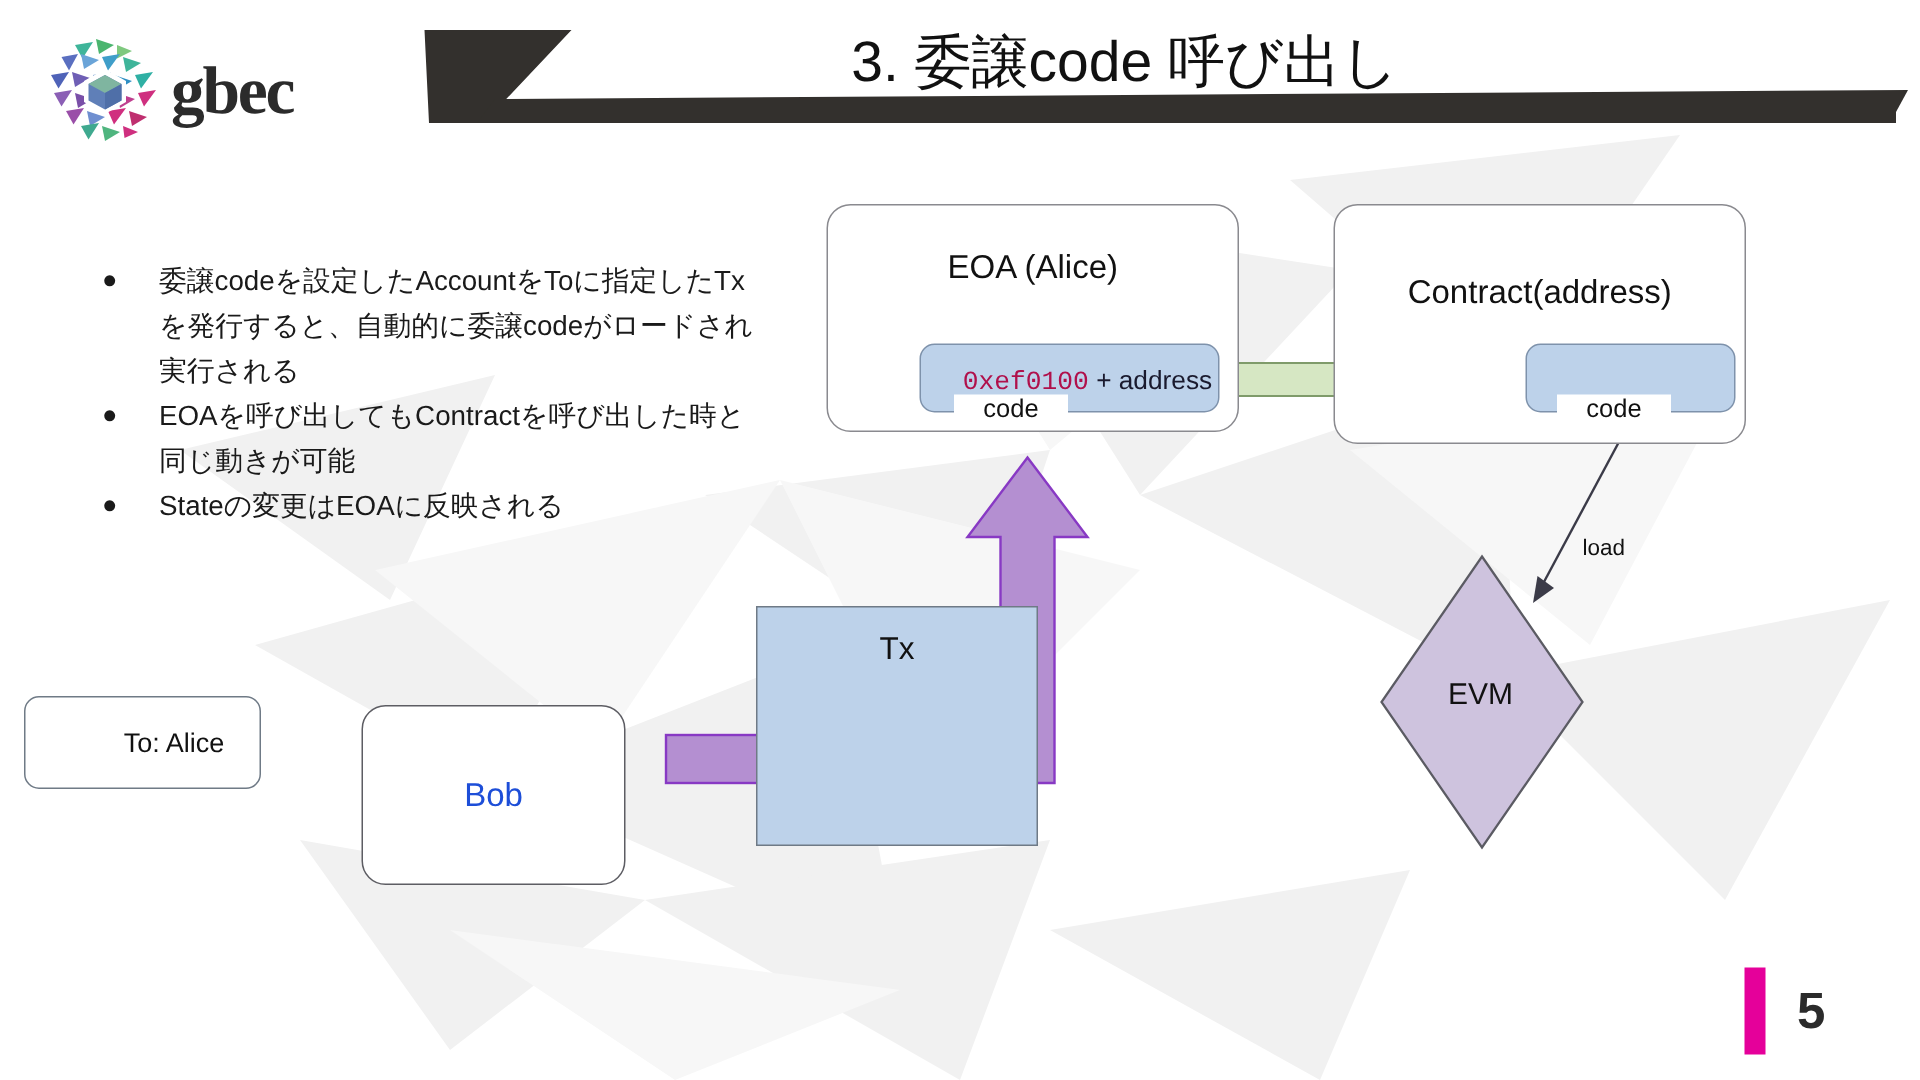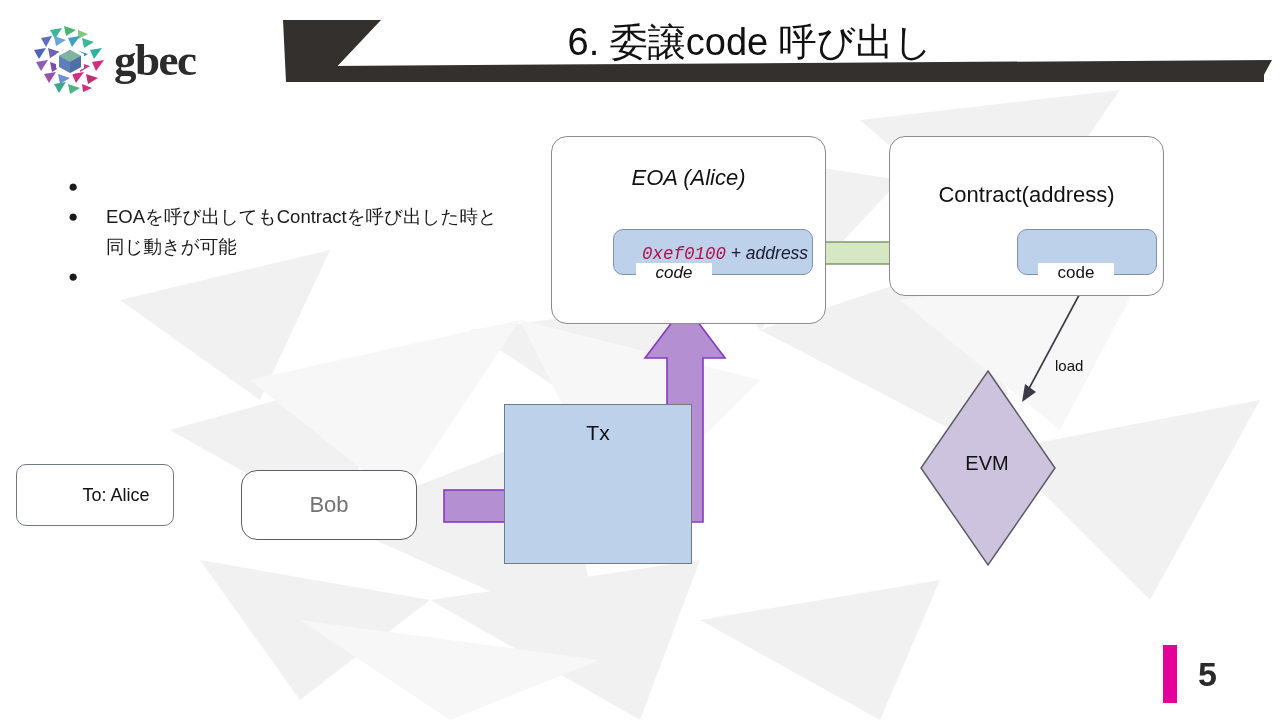--- a/index.html
+++ b/index.html
@@ -164,30 +164,30 @@
     align-items: center;
     justify-content: center;
     font-size: 18px;
     color: #111111;
     z-index: 7;
     padding-left: 42px;
   }
   #bob-box {
     position: absolute;
     left: 241px; top: 470px;
-    width: 176px; height: 70px;
+    width: 176px; height: 120px;
     box-sizing: border-box;
     background: #ffffff;
     border: 1.5px solid #5d5d63;
     border-radius: 16px;
     display: flex;
     align-items: center;
     justify-content: center;
     font-size: 22px;
-    color: #737373;
+    color: #1d4ed8;
     z-index: 6;
   }
   #evm-label {
     position: absolute;
     left: 920px; top: 452px;
     width: 134px;
     text-align: center;
     font-size: 20px;
     color: #111111;
     z-index: 5;
@@ -277,45 +277,47 @@
         <polygon points="54,62 64,66 55,70" fill="#cf2f7f"></polygon>
       </g>
       <polygon points="42,24 56,32 56,46 42,54 28,46 28,32" fill="#ffffff"></polygon>
       <polygon points="42,28 53,34 53,45 42,51 31,45 31,34" fill="#5f7fb8"></polygon>
       <polygon points="42,28 53,34 42,40 31,34" fill="#7fb5a0"></polygon>
       <polygon points="42,40 53,34 53,45 42,51" fill="#4f6fa8"></polygon>
     </svg>
     <div id="logo-word">gbec</div>
   </div>
 
-  <div id="title-text">6. 委譲code 呼び出し</div>
+  <div id="title-text">3. 委譲code 呼び出し</div>
 
   <div id="bullets">
     <div class="bullet-row">
       <div class="bullet-dot">●</div>
+      <div class="bullet-text">委譲codeを設定したAccountをToに指定したTxを発行すると、自動的に委譲codeがロードされ実行される</div>
     </div>
     <div class="bullet-row">
       <div class="bullet-dot">●</div>
       <div class="bullet-text">EOAを呼び出してもContractを呼び出した時と同じ動きが可能</div>
     </div>
     <div class="bullet-row">
       <div class="bullet-dot">●</div>
+      <div class="bullet-text">Stateの変更はEOAに反映される</div>
     </div>
   </div>
 
   <svg style="position:absolute; left:440px; top:300px; width:290px; height:230px; z-index:3;" viewBox="0 0 290 230">
     <polygon points="245,5 285,58 263,58 263,222 227,222 227,58 205,58" fill="#b48fd1" stroke="#8839c4" stroke-width="1.6"></polygon>
     <rect x="4" y="190" width="224" height="32" fill="#b48fd1" stroke="#8839c4" stroke-width="1.6"></rect>
   </svg>
 
   <svg style="position:absolute; left:805px; top:231px; width:215px; height:44px; z-index:4;" viewBox="0 0 215 44">
     <polygon points="0,11 168,11 168,2 212,22 168,42 168,33 0,33" fill="#d6e7c3" stroke="#7f9b6a" stroke-width="1.4"></polygon>
   </svg>
 
-  <div class="rbox" id="eoa-box" style="left:551px; top:136px; width:275px; height:188px; z-index:5;font-style:italic;">
+  <div class="rbox" id="eoa-box" style="left:551px; top:136px; width:275px; height:152px; z-index:5;">
     <div class="box-title" style="top:28px;">EOA (Alice)</div>
     <div class="codebox" style="left:61px; top:92px; width:200px; height:46px;">
       <div class="code-value" style="top:12px;">
         <span class="code-hex" style="font-family:'Liberation Mono', monospace;">0xef0100</span><span class="code-rest"> + address</span>
       </div>
     </div>
     <div class="code-label" style="left:84px; top:82px; width:60px;">code</div>
   </div>
 
   <div class="rbox" id="contract-box" style="left:889px; top:136px; width:275px; height:160px; z-index:5;">

